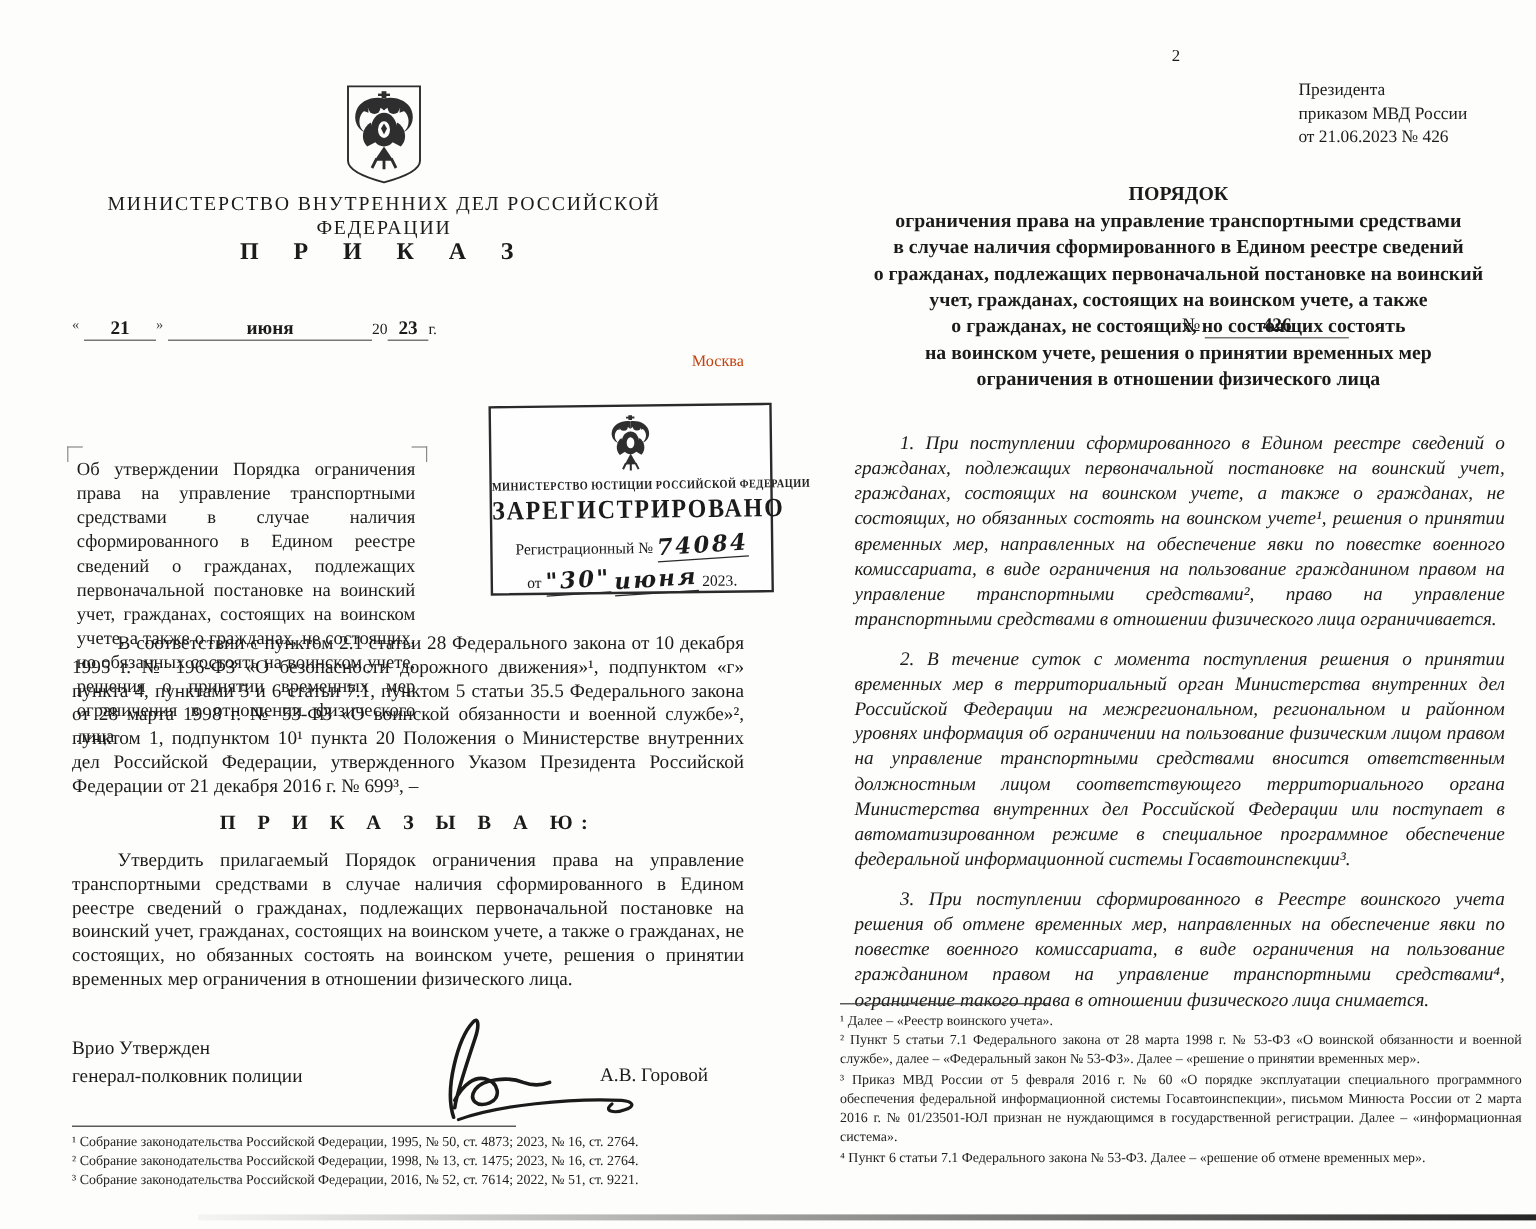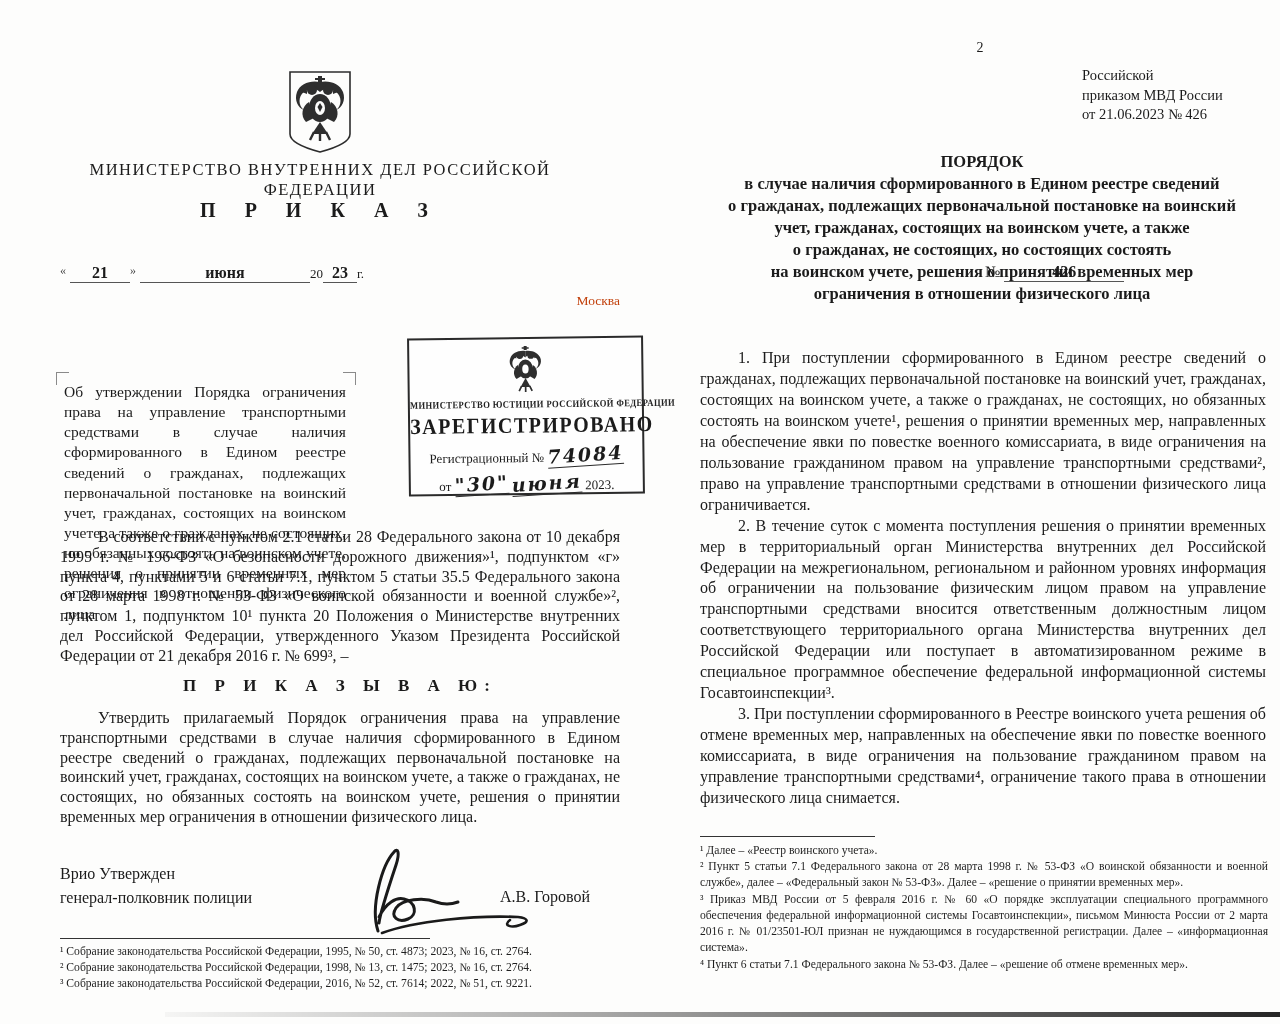--- a/index.html
+++ b/index.html
@@ -58,21 +58,21 @@
   .fn-rule-left{left:60px;top:938px;width:370px;border-top:1.6px solid #333;height:0;}
   .footnotes-left{left:60px;top:944px;width:570px;font-size:11.6px;line-height:1.38;color:#1f1f1f;}
   .footnotes-left div{margin:0;}
   
   .page-number{left:960px;top:40px;width:40px;text-align:center;font-size:14px;}
   .approval{left:1082px;top:66px;width:190px;font-size:14.5px;line-height:1.35;}
   .poryadok-title{left:698px;top:151px;width:568px;text-align:center;font-size:16.5px;
     font-weight:bold;line-height:1.33;}
   .right-body{left:700px;top:348px;width:566px;font-size:16px;line-height:1.31;
     text-align:justify;}
-  .right-body p{margin:0;text-indent:38px;}
+  .right-body p{margin:12px;text-indent:38px;font-style:italic;}
   .fn-rule-right{left:700px;top:836px;width:175px;border-top:1.6px solid #333;height:0;}
   .footnotes-right{left:700px;top:843px;width:568px;font-size:11.6px;line-height:1.4;
     color:#1f1f1f;text-align:justify;}
   .scan-artifact{left:165px;top:1012px;width:1115px;height:4.5px;
     background:linear-gradient(to right,rgba(0,0,0,0.03),rgba(0,0,0,0.35) 40%,rgba(0,0,0,0.85));}
 </style>
 </head>
 <body>
 
 <div class="abs emblem">
@@ -185,27 +185,28 @@
 <div class="abs fn-rule-left"></div>
 <div class="abs footnotes-left">
   <div>¹ Собрание законодательства Российской Федерации, 1995, № 50, ст. 4873; 2023, № 16, ст. 2764.</div>
   <div>² Собрание законодательства Российской Федерации, 1998, № 13, ст. 1475; 2023, № 16, ст. 2764.</div>
   <div>³ Собрание законодательства Российской Федерации, 2016, № 52, ст. 7614; 2022, № 51, ст. 9221.</div>
 </div>
 
 <div class="abs page-number">2</div>
 
 <div class="abs approval">
-  <div>Российской</div>
+  <div>Президента</div>
   <div>приказом МВД России</div>
   <div>от 21.06.2023 № 426</div>
 </div>
 
 <div class="abs poryadok-title">
   <div>ПОРЯДОК</div>
+  <div>ограничения права на управление транспортными средствами</div>
   <div>в случае наличия сформированного в Едином реестре сведений</div>
   <div>о гражданах, подлежащих первоначальной постановке на воинский</div>
   <div>учет, гражданах, состоящих на воинском учете, а также</div>
   <div>о гражданах, не состоящих, но состоящих состоять</div>
   <div>на воинском учете, решения о принятии временных мер</div>
   <div>ограничения в отношении физического лица</div>
 </div>
 
 <div class="abs right-body">
   <p>1. При поступлении сформированного в Едином реестре сведений о гражданах, подлежащих первоначальной постановке на воинский учет, гражданах, состоящих на воинском учете, а также о гражданах, не состоящих, но обязанных состоять на воинском учете¹, решения о принятии временных мер, направленных на обеспечение явки по повестке военного комиссариата, в виде ограничения на пользование гражданином правом на управление транспортными средствами², право на управление транспортными средствами в отношении физического лица ограничивается.</p>

